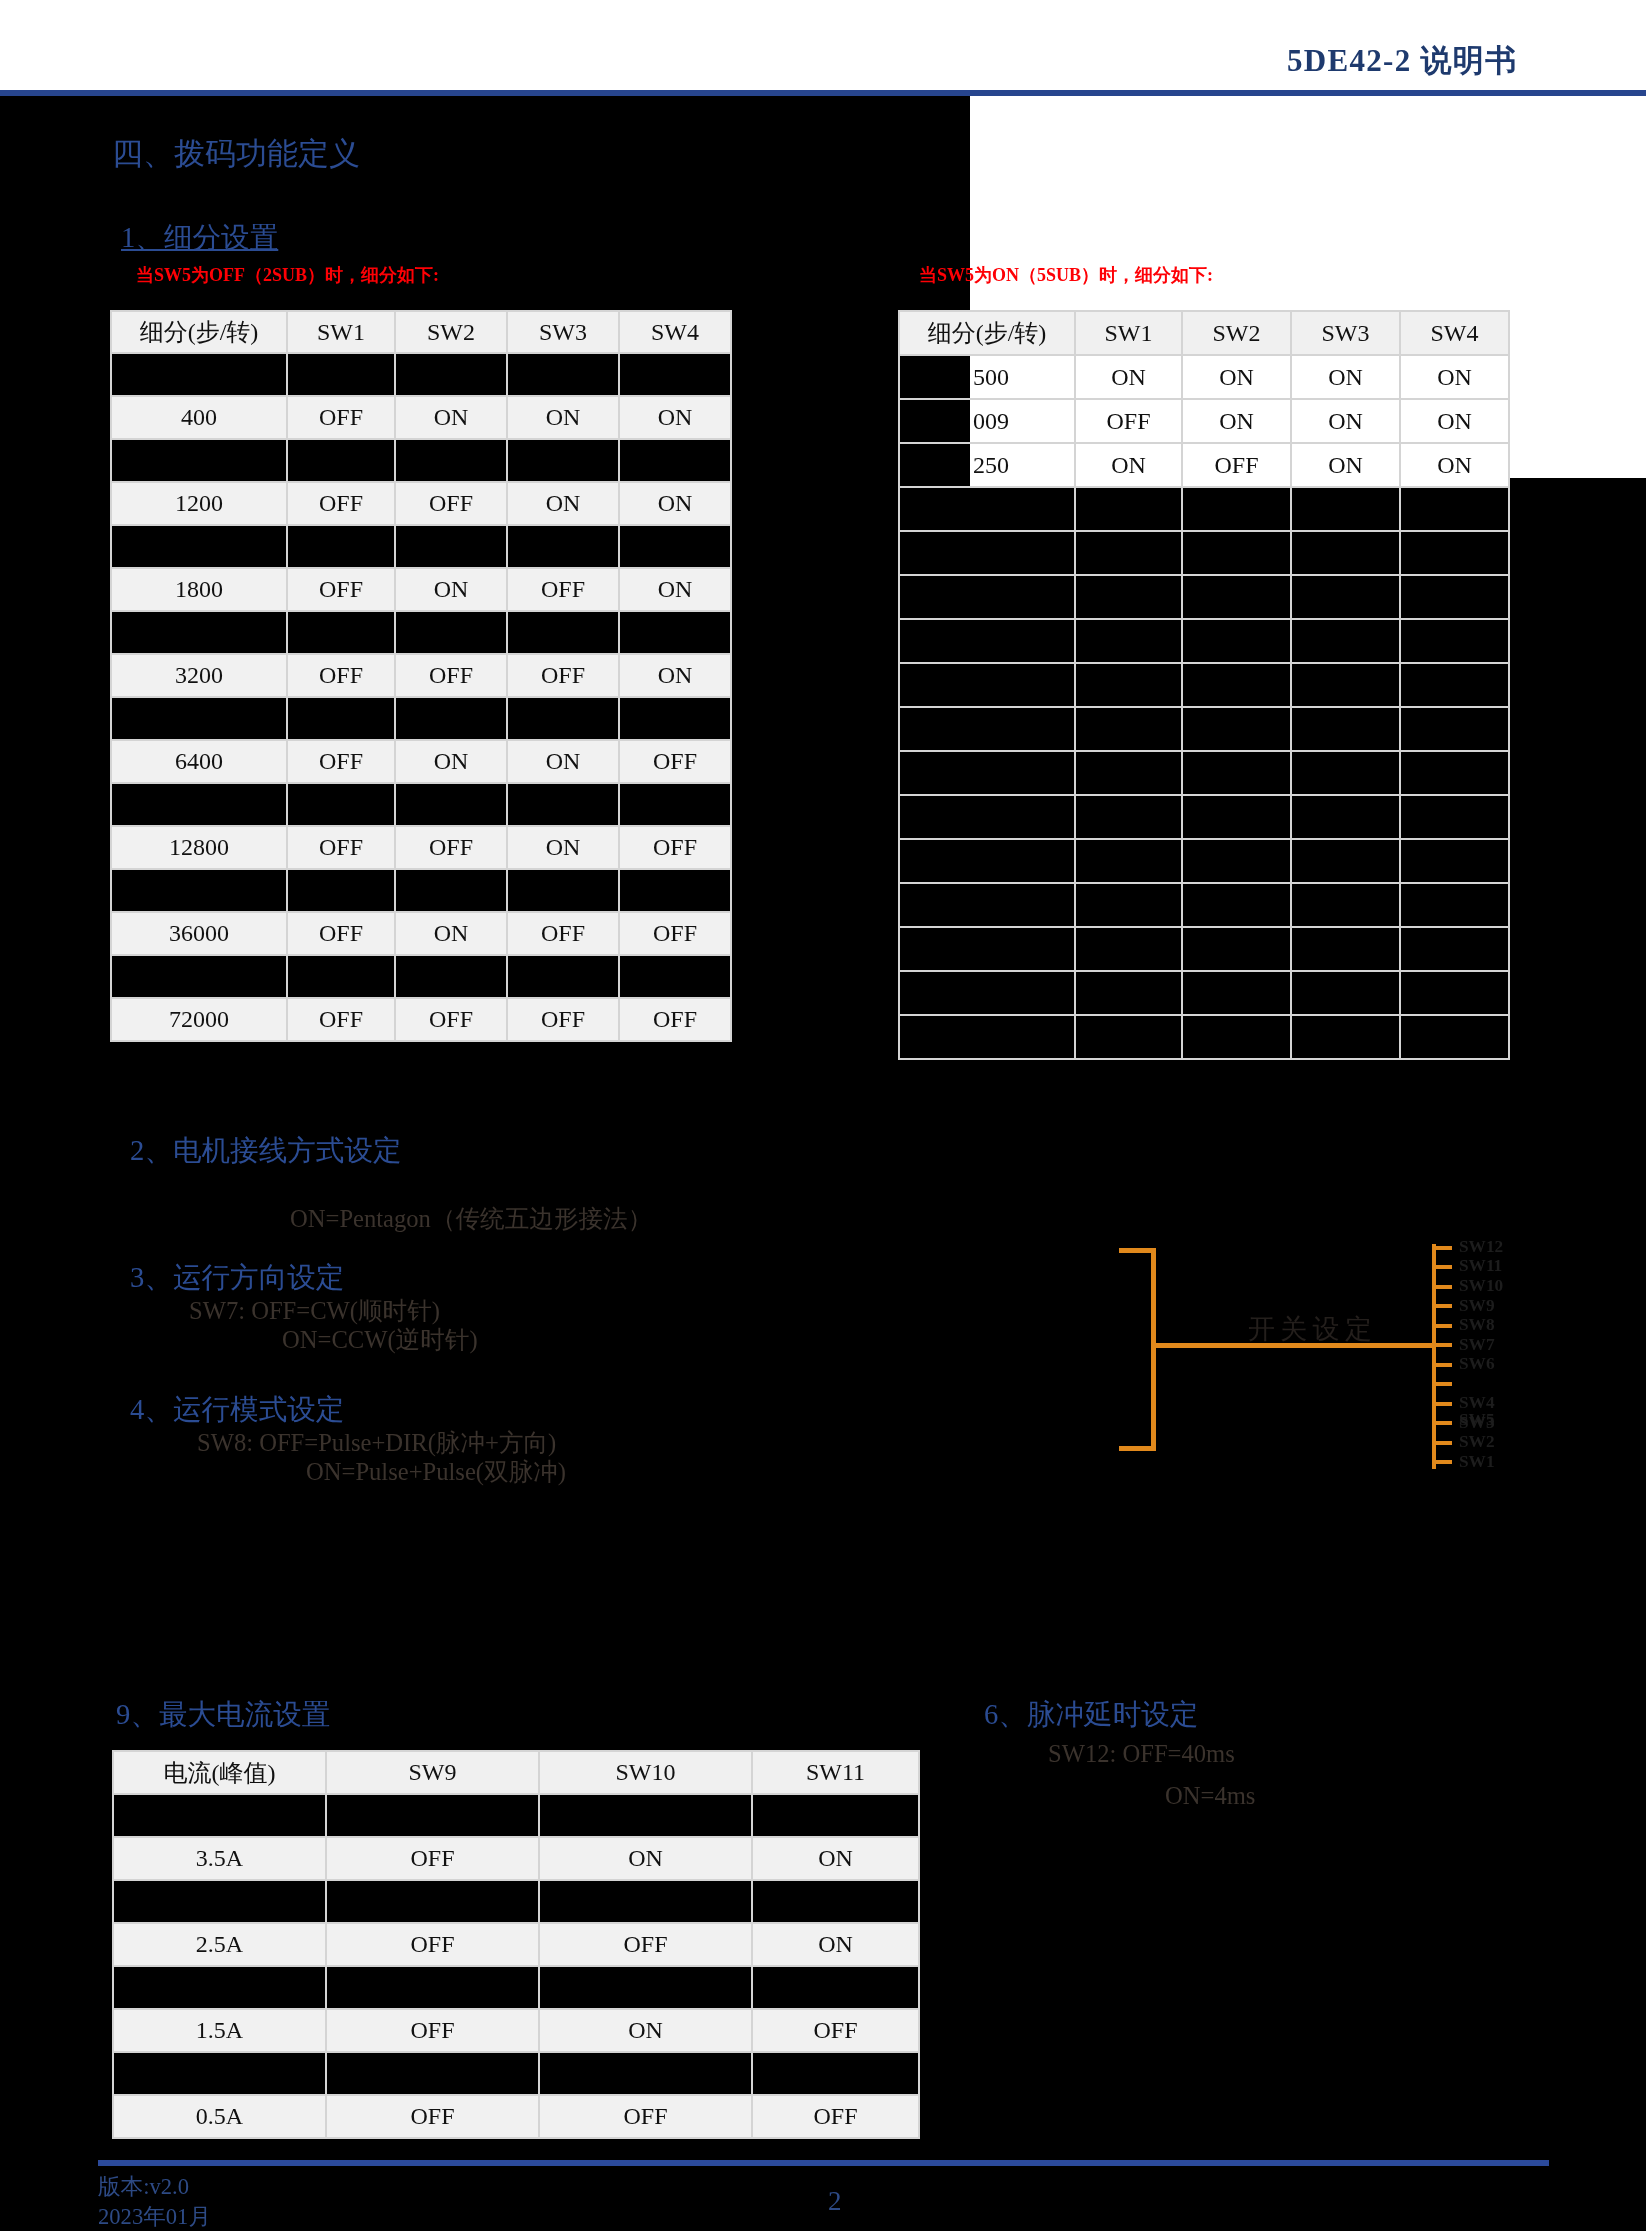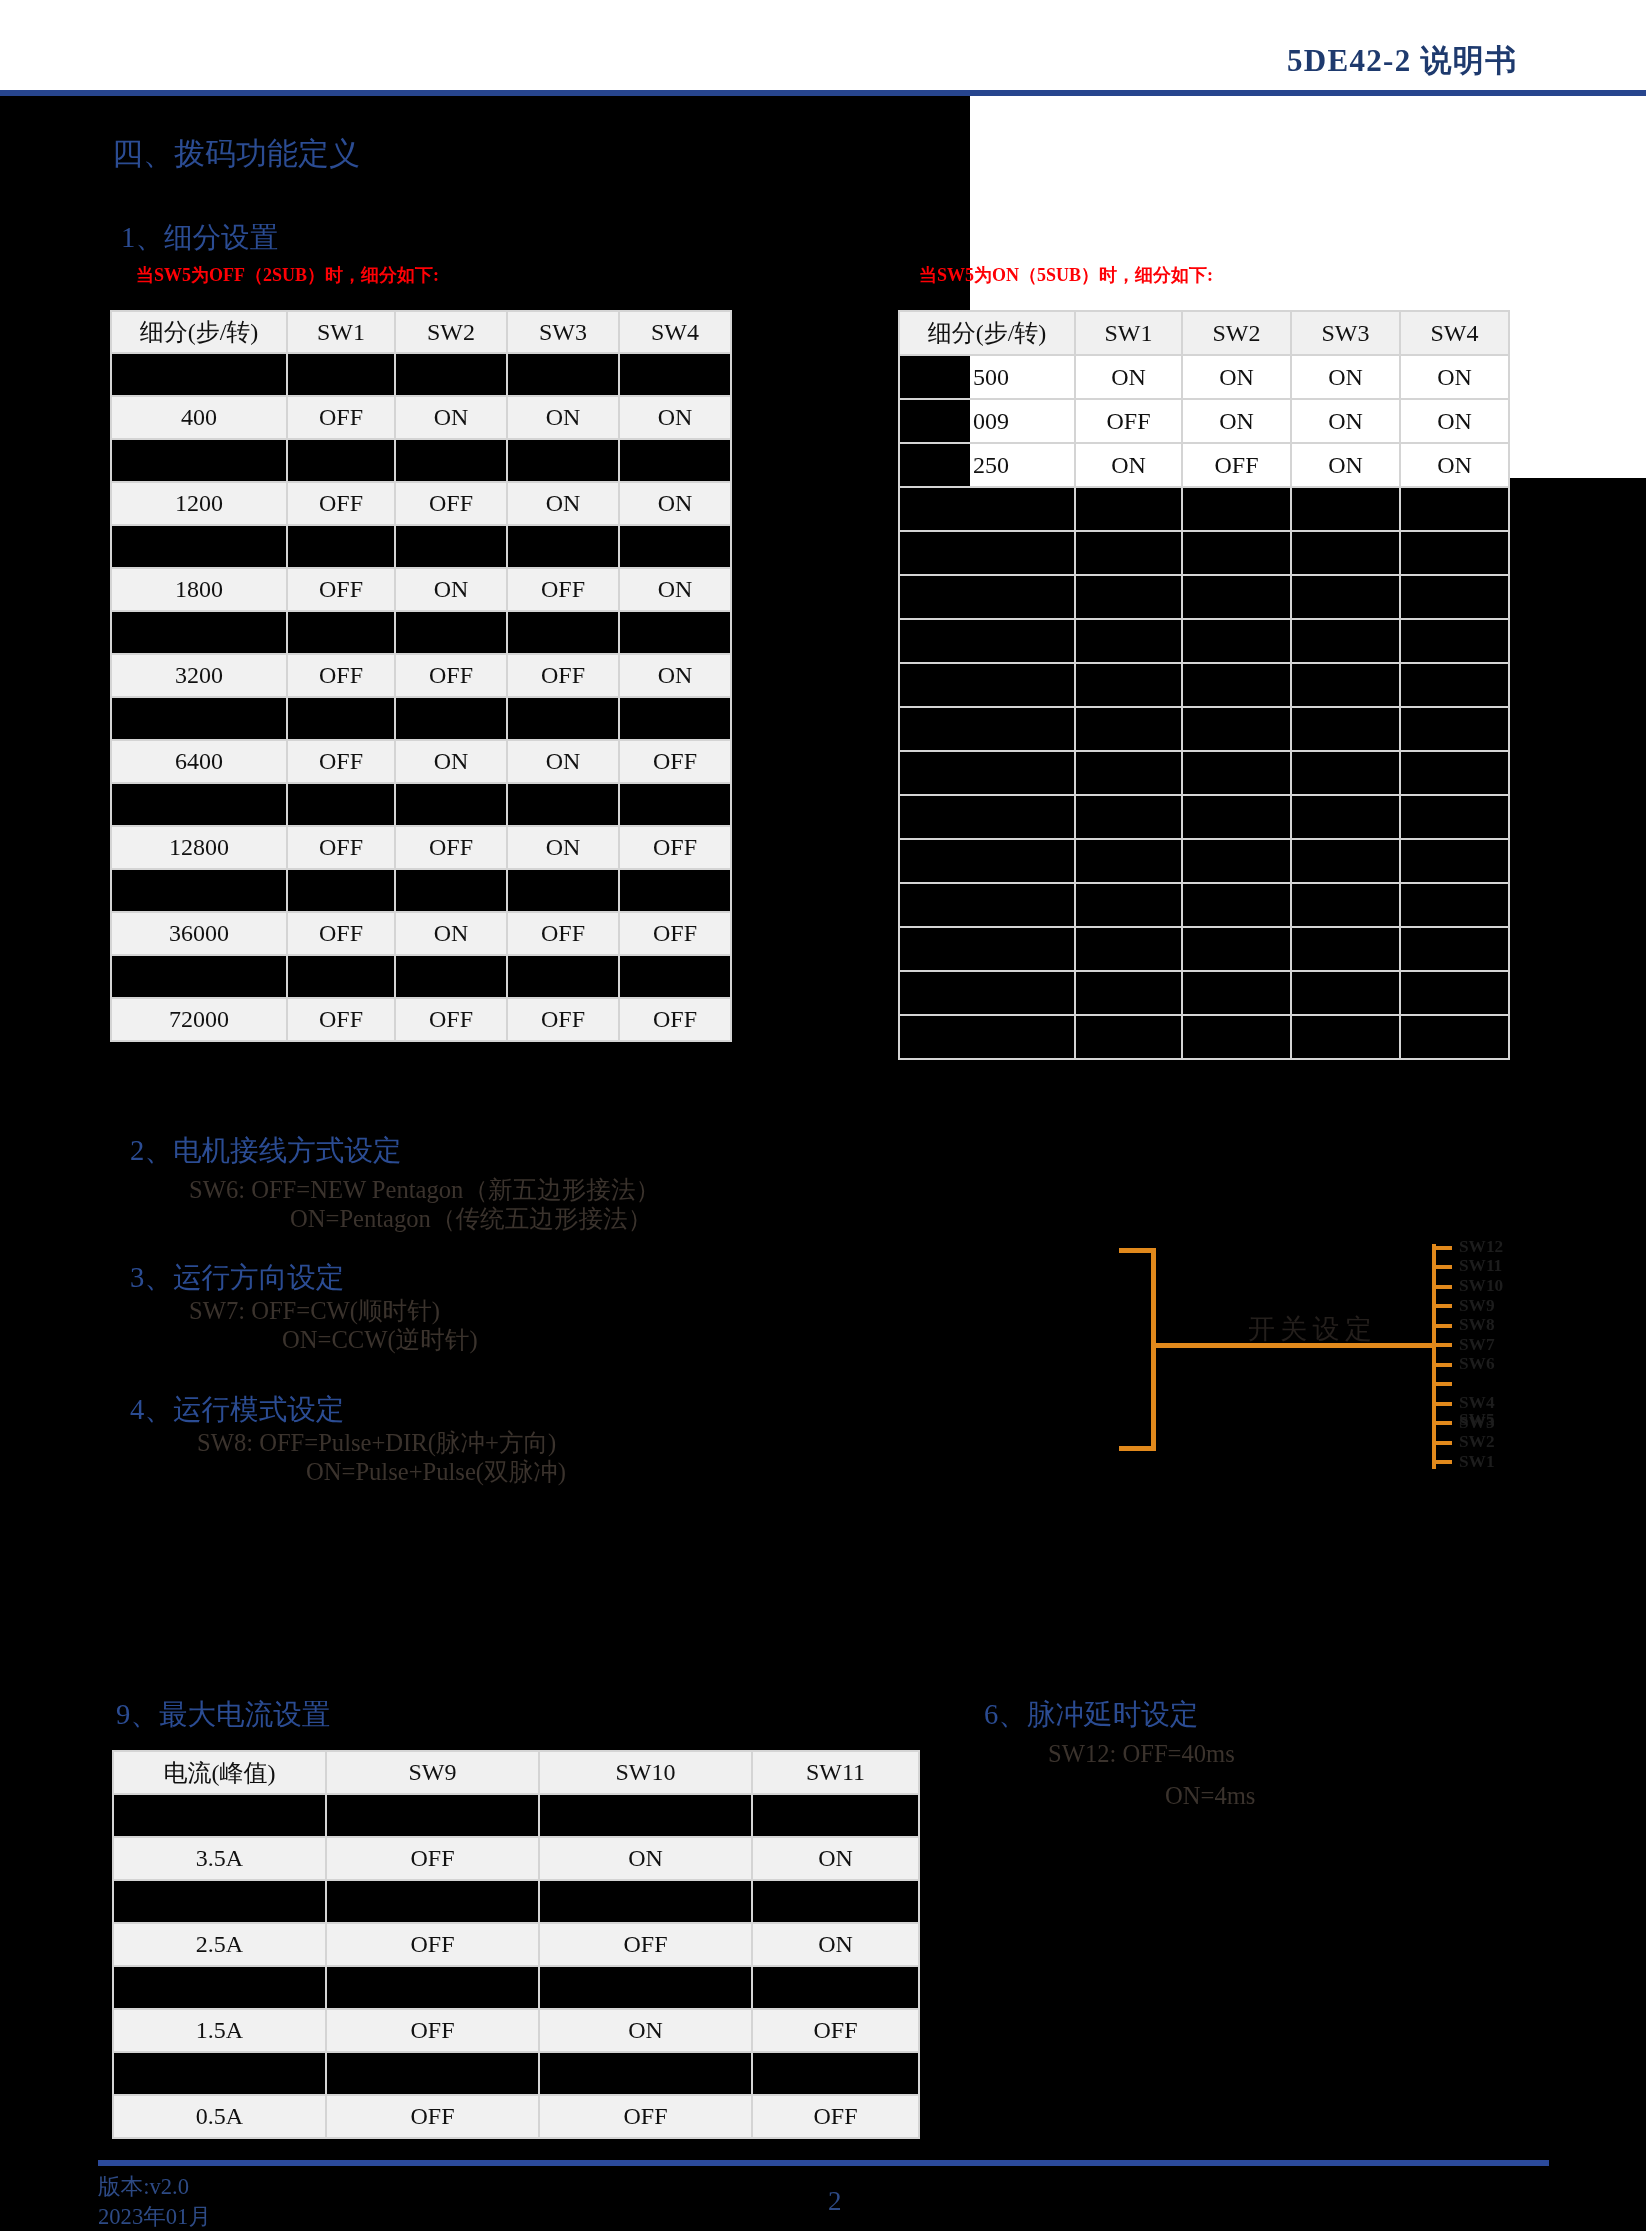--- a/index.html
+++ b/index.html
@@ -10,21 +10,21 @@
   .abs{position:absolute;}
   
   #top-rule{left:0;top:90px;width:1647px;height:6px;background:#27458e;}
   #doc-title{left:1287px;top:40px;font-size:31px;font-weight:bold;color:#1e3a6e;letter-spacing:1.3px;white-space:nowrap;}
   
   #black-main{left:0;top:96px;width:970px;height:2135px;background:#000;}
   #black-right{left:970px;top:478px;width:677px;height:1753px;background:#000;}
   
   .h-blue{color:#2b4c93;white-space:nowrap;}
   #sec4-title{left:112px;top:133px;font-size:31px;}
-  #sub1-title{left:121px;top:218px;font-size:28.6px;}
+  #sub1-title{left:121px;top:218px;font-size:28.6px;text-decoration:underline;}
   .red-cap{color:#fe0005;font-weight:bold;font-size:18px;white-space:nowrap;margin-left:24px;}
   #red-left{left:112px;top:263px;}
   #red-right{left:895px;top:263px;}
   
   .grey-line{color:#3b332d;font-size:24.6px;white-space:nowrap;}
   #s2-title{left:130px;top:1131px;font-size:28.6px;}
   #s2-l1{left:189px;top:1173px;}
   #s2-l2{left:290px;top:1202px;}
   #s3-title{left:130px;top:1258px;font-size:28.6px;}
   #s3-l1{left:189px;top:1294px;}
@@ -460,21 +460,20 @@
       </div>
       <div class="c data">
         <span>OFF</span>
       </div>
       <div class="c data">
         <span>OFF</span>
       </div>
     </div>
 
   <div class="abs h-blue" id="s2-title">2、电机接线方式设定</div>
-  <div class="abs grey-line" id="s2-l1">SW6: OFF=NEW Pentagon（新五边形接法）</div>
   <div class="abs grey-line" id="s2-l2">ON=Pentagon（传统五边形接法）</div>
 
   <div class="abs h-blue" id="s3-title">3、运行方向设定</div>
   <div class="abs grey-line" id="s3-l1">SW7:  OFF=CW(顺时针)</div>
   <div class="abs grey-line" id="s3-l2">ON=CCW(逆时针)</div>
 
   <div class="abs h-blue" id="s4-title">4、运行模式设定</div>
   <div class="abs grey-line" id="s4-l1">SW8: OFF=Pulse+DIR(脉冲+方向)</div>
   <div class="abs grey-line" id="s4-l2">ON=Pulse+Pulse(双脉冲)</div>
 

